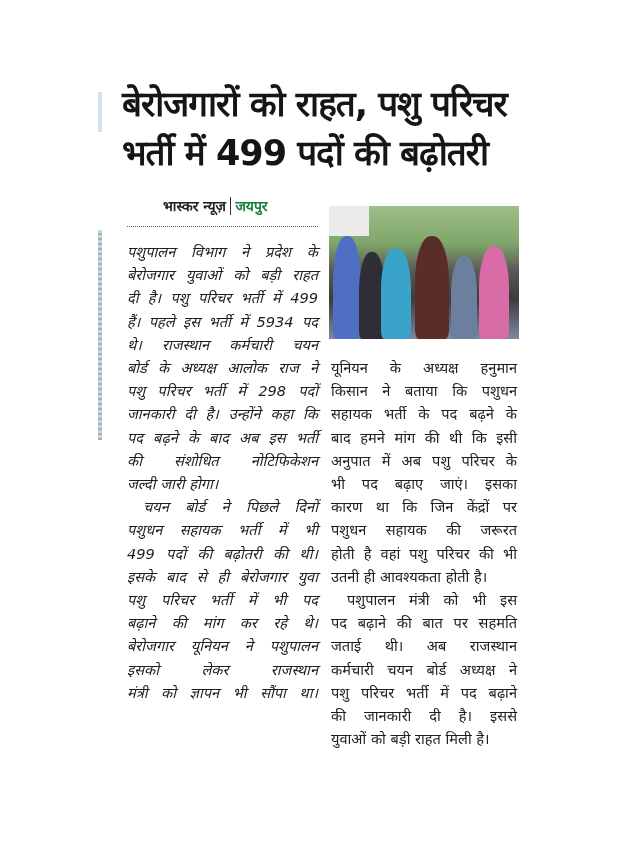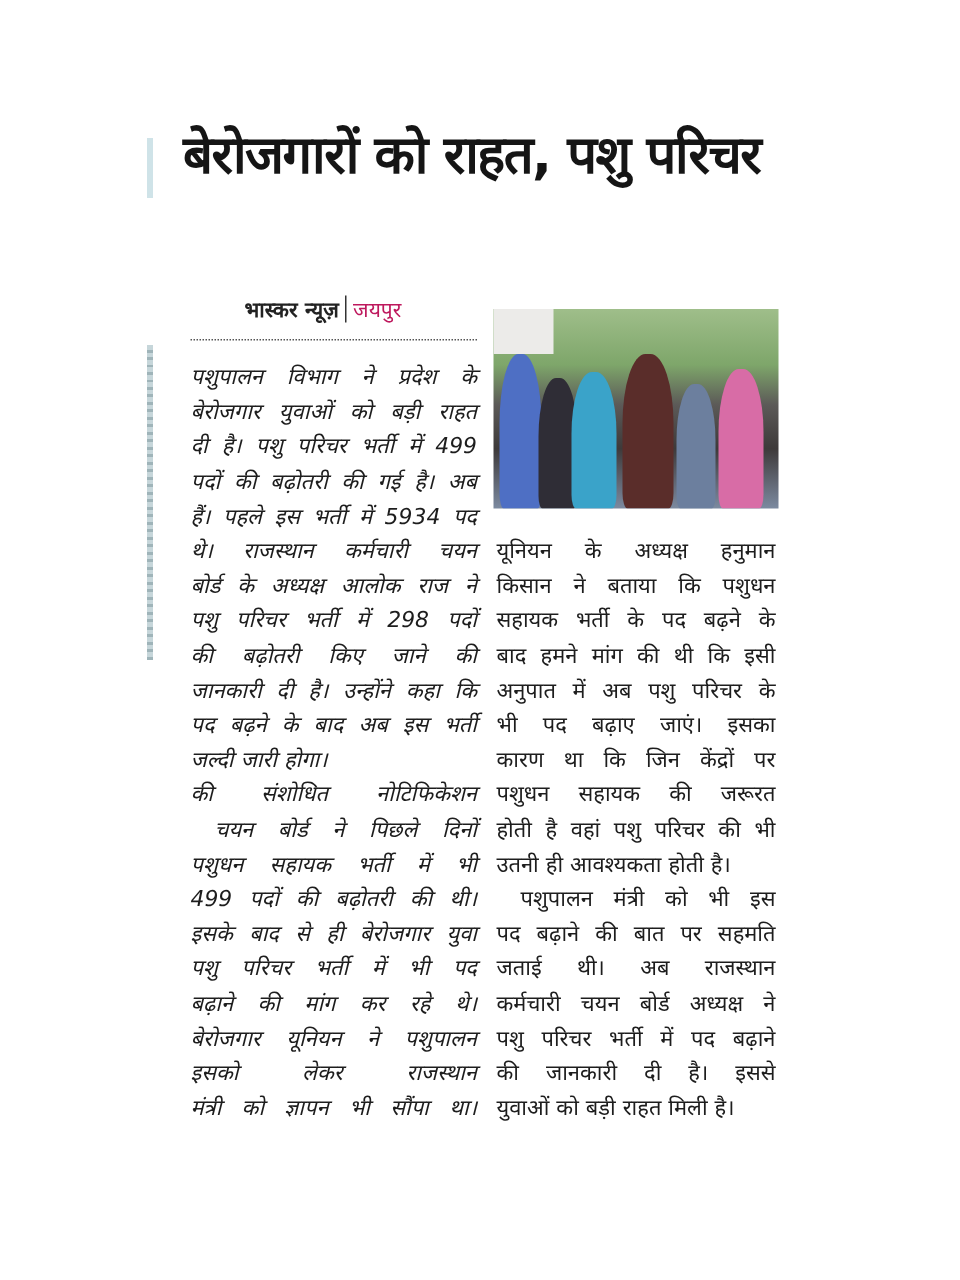--- a/index.html
+++ b/index.html
@@ -16,21 +16,21 @@
     position: absolute; left: 122px; top: 80px; width: 420px;
     font-family: "DejaVu Sans", sans-serif; font-weight: bold;
     font-size: 35px; line-height: 49px; color: #151515; letter-spacing: -1px;
   }
   .headline div { white-space: nowrap; }
   .byline {
     position: absolute; left: 163px; top: 196px; font-size: 14px; font-weight: bold; color: #222;
     display: flex; align-items: center;
   }
   .byline .sep { display: inline-block; width: 1.5px; height: 18px; background: #333; margin: 0 4px; }
-  .byline .city { font-weight: normal; color: #be185d; }
+  .byline .city { font-weight: bold; color: #15803d; }
   .dotline {
     position: absolute; left: 127px; top: 226px; width: 191px; height: 0;
     border-top: 1.5px dotted #555;
   }
   .col {
     position: absolute; font-size: 14.6px; line-height: 23.2px; color: #1d1d1d;
   }
   .col .line { display: block; white-space: nowrap; text-align: justify; text-align-last: justify; }
   .col .line.last { text-align-last: left; }
   .col .line.indent { padding-left: 16px; }
@@ -44,20 +44,21 @@
   .photo .fig { position: absolute; border-radius: 45% 45% 10% 10%; }
 </style>
 </head>
 <body>
 
 <div class="edge-strip edge-top"></div>
 <div class="edge-strip edge-mid"></div>
 
 <div class="headline">
   <div>बेरोजगारों को राहत, पशु परिचर</div>
+  <div>भर्ती में 499 पदों की बढ़ोतरी</div>
 </div>
 
 <div class="byline">
   <span>भास्कर न्यूज़</span>
   <span class="sep"></span>
   <span class="city">जयपुर</span>
 </div>
 <div class="dotline"></div>
 
 <div class="photo">
@@ -67,30 +68,28 @@
   <div class="fig" style="left:52px;top:42px;width:30px;height:91px;background:#3aa3c9;"></div>
   <div class="fig" style="left:86px;top:30px;width:34px;height:103px;background:#5a2d2a;"></div>
   <div class="fig" style="left:122px;top:50px;width:26px;height:83px;background:#6c7f9e;"></div>
   <div class="fig" style="left:150px;top:40px;width:30px;height:93px;background:#d86ca6;"></div>
 </div>
 
 <div class="col col-left">
   <span class="line">पशुपालन विभाग ने प्रदेश के</span>
   <span class="line">बेरोजगार युवाओं को बड़ी राहत</span>
   <span class="line">दी है। पशु परिचर भर्ती में 499</span>
-  <span class="line">पदों की बढ़ोतरी की गई है। अब</span>
   <span class="line">हैं। पहले इस भर्ती में 5934 पद</span>
   <span class="line">थे। राजस्थान कर्मचारी चयन</span>
   <span class="line">बोर्ड के अध्यक्ष आलोक राज ने</span>
   <span class="line">पशु परिचर भर्ती में 298 पदों</span>
-  <span class="line">की बढ़ोतरी किए जाने की</span>
   <span class="line">जानकारी दी है। उन्होंने कहा कि</span>
   <span class="line">पद बढ़ने के बाद अब इस भर्ती</span>
+  <span class="line">की संशोधित नोटिफिकेशन</span>
   <span class="line last">जल्दी जारी होगा।</span>
-  <span class="line">की संशोधित नोटिफिकेशन</span>
   <span class="line indent">चयन बोर्ड ने पिछले दिनों</span>
   <span class="line">पशुधन सहायक भर्ती में भी</span>
   <span class="line">499 पदों की बढ़ोतरी की थी।</span>
   <span class="line">इसके बाद से ही बेरोजगार युवा</span>
   <span class="line">पशु परिचर भर्ती में भी पद</span>
   <span class="line">बढ़ाने की मांग कर रहे थे।</span>
   <span class="line">बेरोजगार यूनियन ने पशुपालन</span>
   <span class="line">इसको लेकर राजस्थान</span>
   <span class="line">मंत्री को ज्ञापन भी सौंपा था।</span>
 </div>

